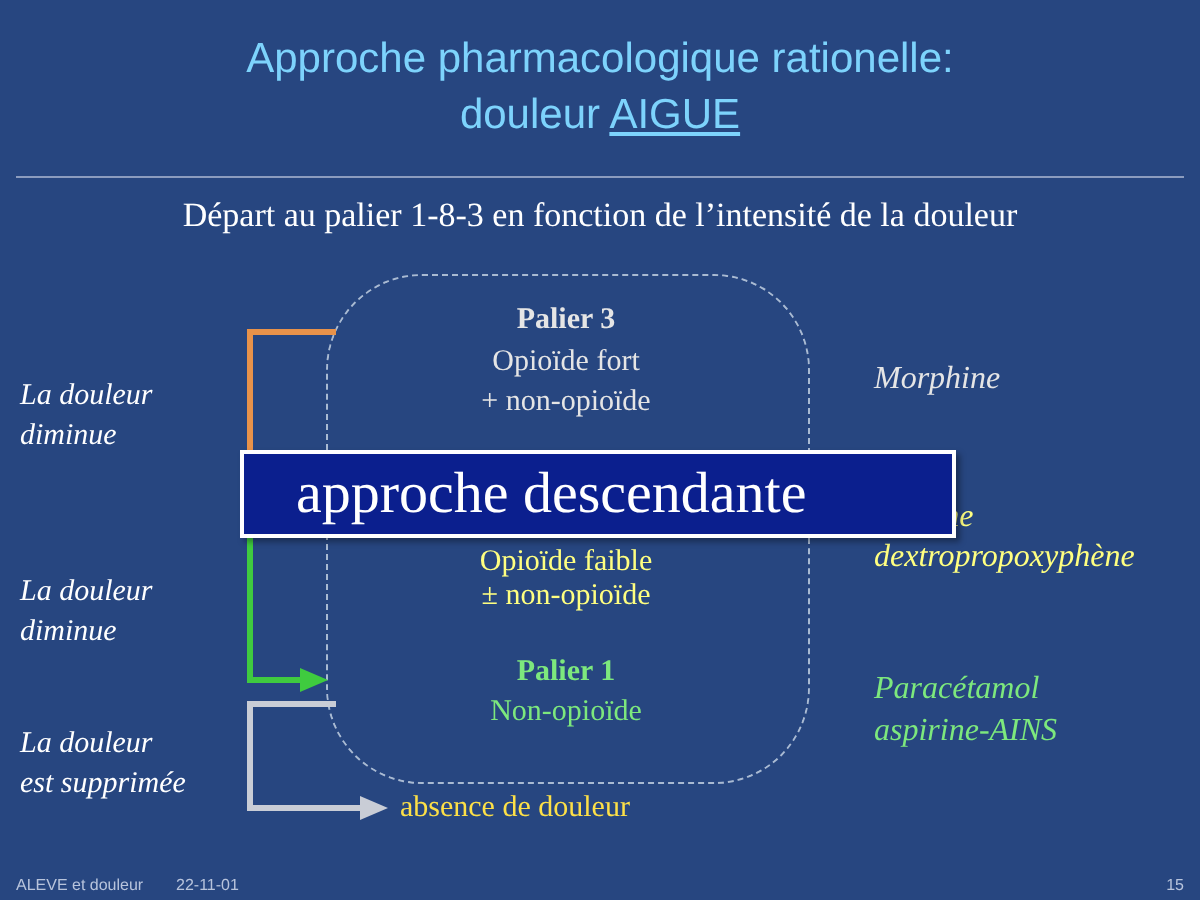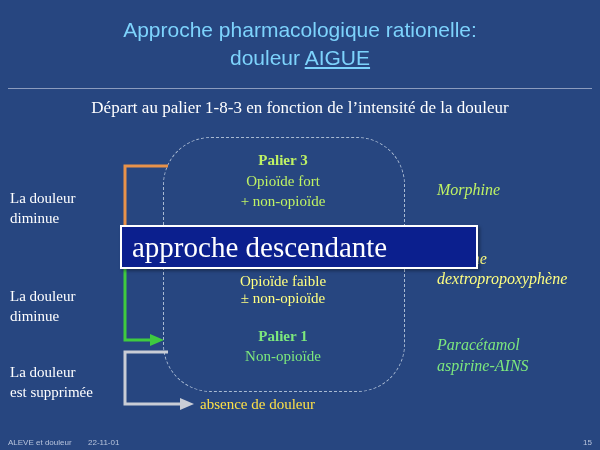--- a/index.html
+++ b/index.html
@@ -26,45 +26,45 @@
   }
   
   .dashed-box {
     position:absolute; left:163px; top:137px; width:240px; height:253px;
     border:1px dashed #A9BAD2; border-radius:48px; z-index:1;
   }
   .center-line {
     position:absolute; left:163px; width:240px; text-align:center;
     font-size:15px; z-index:3;
   }
-  .p-orange { color:#bef264; }
+  .p-orange { color:#e5e5e5; }
   .p-yellow { color:#FFFF80; }
   .p-green  { color:#7DE87D; }
   .p-title  { font-weight:bold; }
   .p3-title { top:152px; } .p3-l1 { top:173px; } .p3-l2 { top:193px; }
   .p2-title { top:237px; } .p2-l1 { top:273px; } .p2-l2 { top:290px; }
   .p1-title { top:328px; } .p1-l1 { top:348px; }
   
   .annot { position:absolute; left:437px; font-style:italic; font-size:16px; z-index:3; }
   .an-morphine { top:181px; }
   .an-codeine  { top:250px; }
   .an-dextro   { top:270px; }
   .an-para     { top:336px; }
   .an-aspirine { top:357px; }
   
-  .left-label { position:absolute; left:10px; color:#FFFFFF; font-size:15px; z-index:3; }
+  .left-label { position:absolute; left:10px; color:#FFFFFF; font-style:italic; font-size:15px; z-index:3; }
   .ll1a { top:190px; } .ll1b { top:210px; }
   .ll2a { top:288px; } .ll2b { top:308px; }
   .ll3a { top:364px; } .ll3b { top:384px; }
   
   .banner {
     position:absolute; left:120px; top:225px; width:358px; height:44px;
     box-sizing:border-box;
     background:#0B1F8E; border:2px solid #FFFFFF; z-index:10;
-    color:#FFFFFF; font-size:29px; line-height:40px; padding-left:10px;
+    color:#FFFFFF; font-size:29px; line-height:40px; padding-left:26px;
     box-shadow:2px 2px 3px rgba(0,0,0,0.35);
     white-space:nowrap;
   }
   
   .arrows { position:absolute; left:0; top:0; z-index:2; pointer-events:none; }
   
   .bottom-label { position:absolute; left:200px; top:396px; color:#fde047; font-size:15px; z-index:3; }
   
   .footer { position:absolute; bottom:3px; left:0; width:100%; height:12px;
     font-family:"Liberation Sans", sans-serif; font-size:8px; color:#B8C4DC; }

